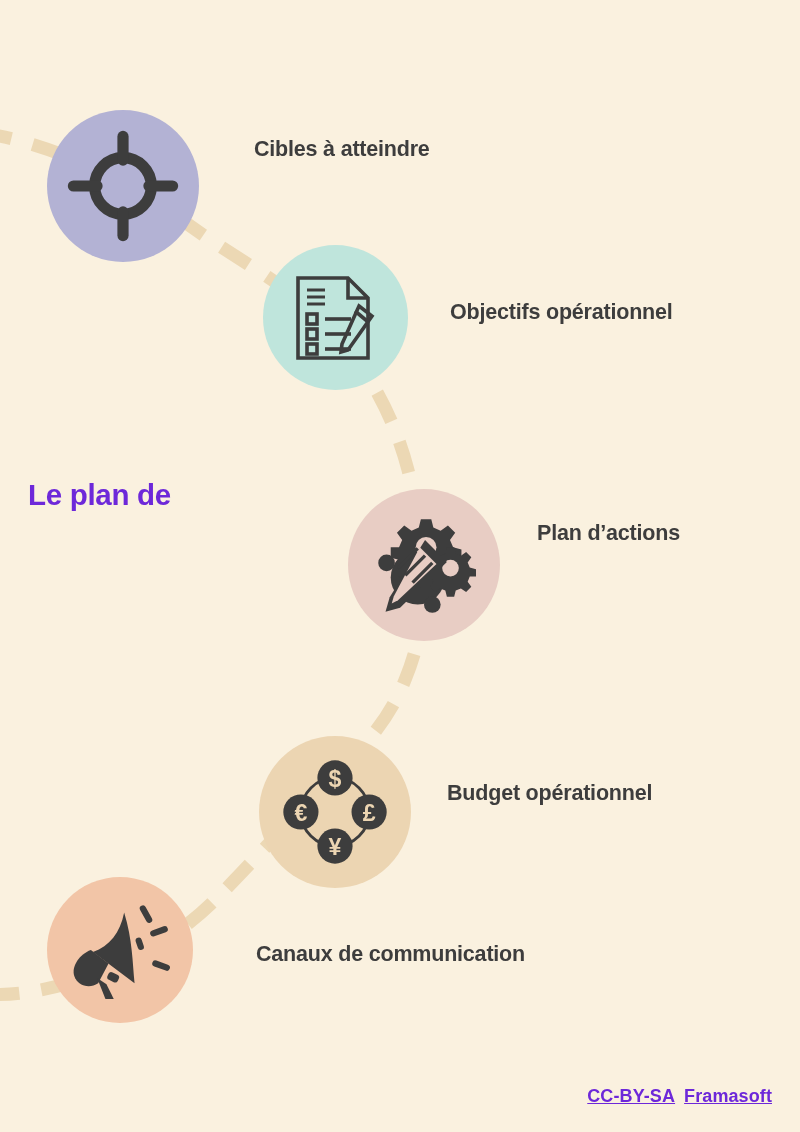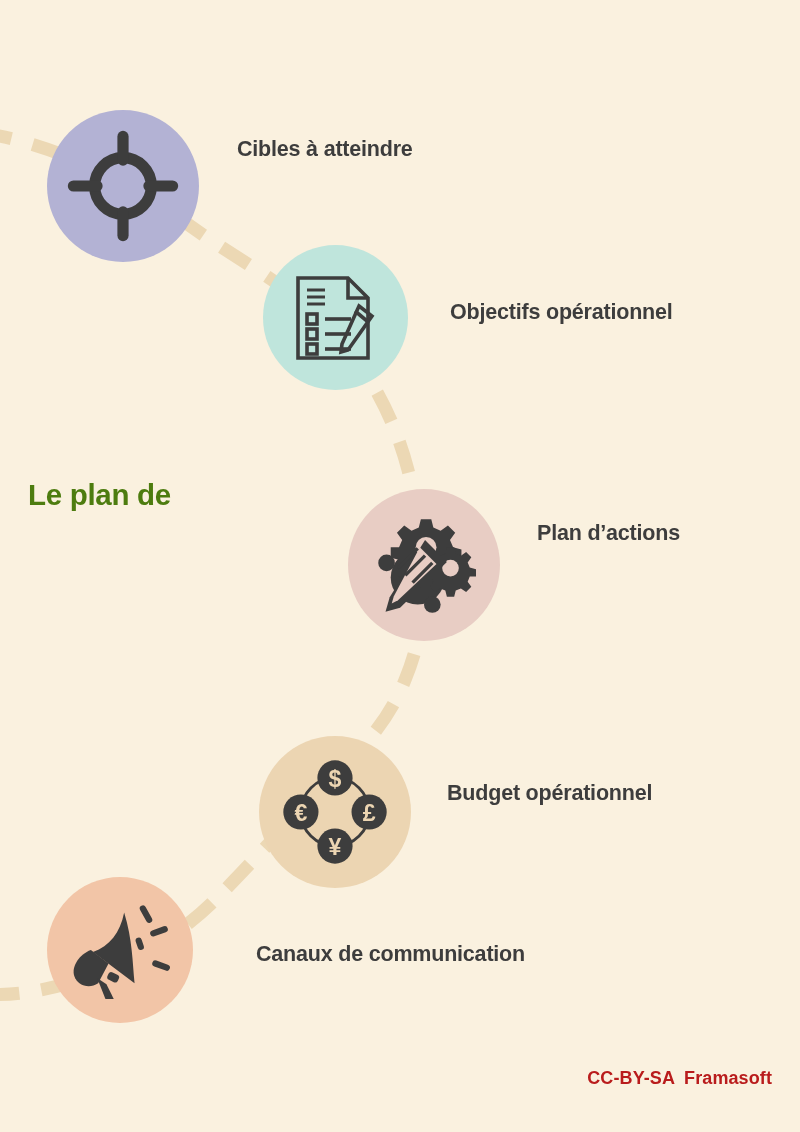--- a/index.html
+++ b/index.html
@@ -39,31 +39,32 @@
     white-space: nowrap;
   }
   #main-title {
     position: absolute;
     left: 28px;
     top: 477px;
     width: 330px;
     font-size: 29.5px;
     font-weight: bold;
     line-height: 1.24;
-    color: #4d7c0f;
+    color: #6d28d9;
     letter-spacing: -0.3px;
   }
   #credit {
     position: absolute;
     right: 28px;
-    bottom: 43px;
+    bottom: 25px;
     font-size: 18px;
     font-weight: bold;
-    color: #b91c1c;
+    color: #6d28d9;
     letter-spacing: 0.1px;
+    text-decoration: underline;
   }
   #credit .credit-gap { display: inline-block; width: 9px; }
 </style>
 </head>
 <body>
 
 <div id="infographic">
 
   <svg id="path-layer" viewBox="0 0 800 1132" xmlns="http://www.w3.org/2000/svg">
     <path d="M -20 133
@@ -81,21 +82,21 @@
     <svg width="118" height="118" viewBox="0 0 100 100">
       <g fill="none" stroke="#3d3d3d" stroke-width="9.5" stroke-linecap="round">
         <circle cx="50" cy="50" r="24"></circle>
         <line x1="50" y1="8" x2="50" y2="28"></line>
         <line x1="50" y1="72" x2="50" y2="92"></line>
         <line x1="8" y1="50" x2="28" y2="50"></line>
         <line x1="72" y1="50" x2="92" y2="50"></line>
       </g>
     </svg>
   </div>
-  <div class="node-label" style="left:237px; top:137px;">Cibles à atteindre</div>
+  <div class="node-label" style="left:254px; top:137px;">Cibles à atteindre</div>
 
   <div class="node" style="left:263px; top:245px; width:145px; height:145px; background:#bfe5dc;">
     <svg width="100" height="100" viewBox="0 0 100 100">
       <g fill="none" stroke="#3d3d3d" stroke-width="3.6" stroke-linejoin="miter">
         <path d="M12 10 H62 L82 30 V90 H12 Z"></path>
         <path d="M62 10 V30 H82"></path>
         <line x1="21" y1="22" x2="39" y2="22" stroke-width="3"></line>
         <line x1="21" y1="29" x2="39" y2="29" stroke-width="3"></line>
         <line x1="21" y1="36" x2="39" y2="36" stroke-width="3"></line>
         <rect x="21" y="46" width="10" height="10"></rect>

